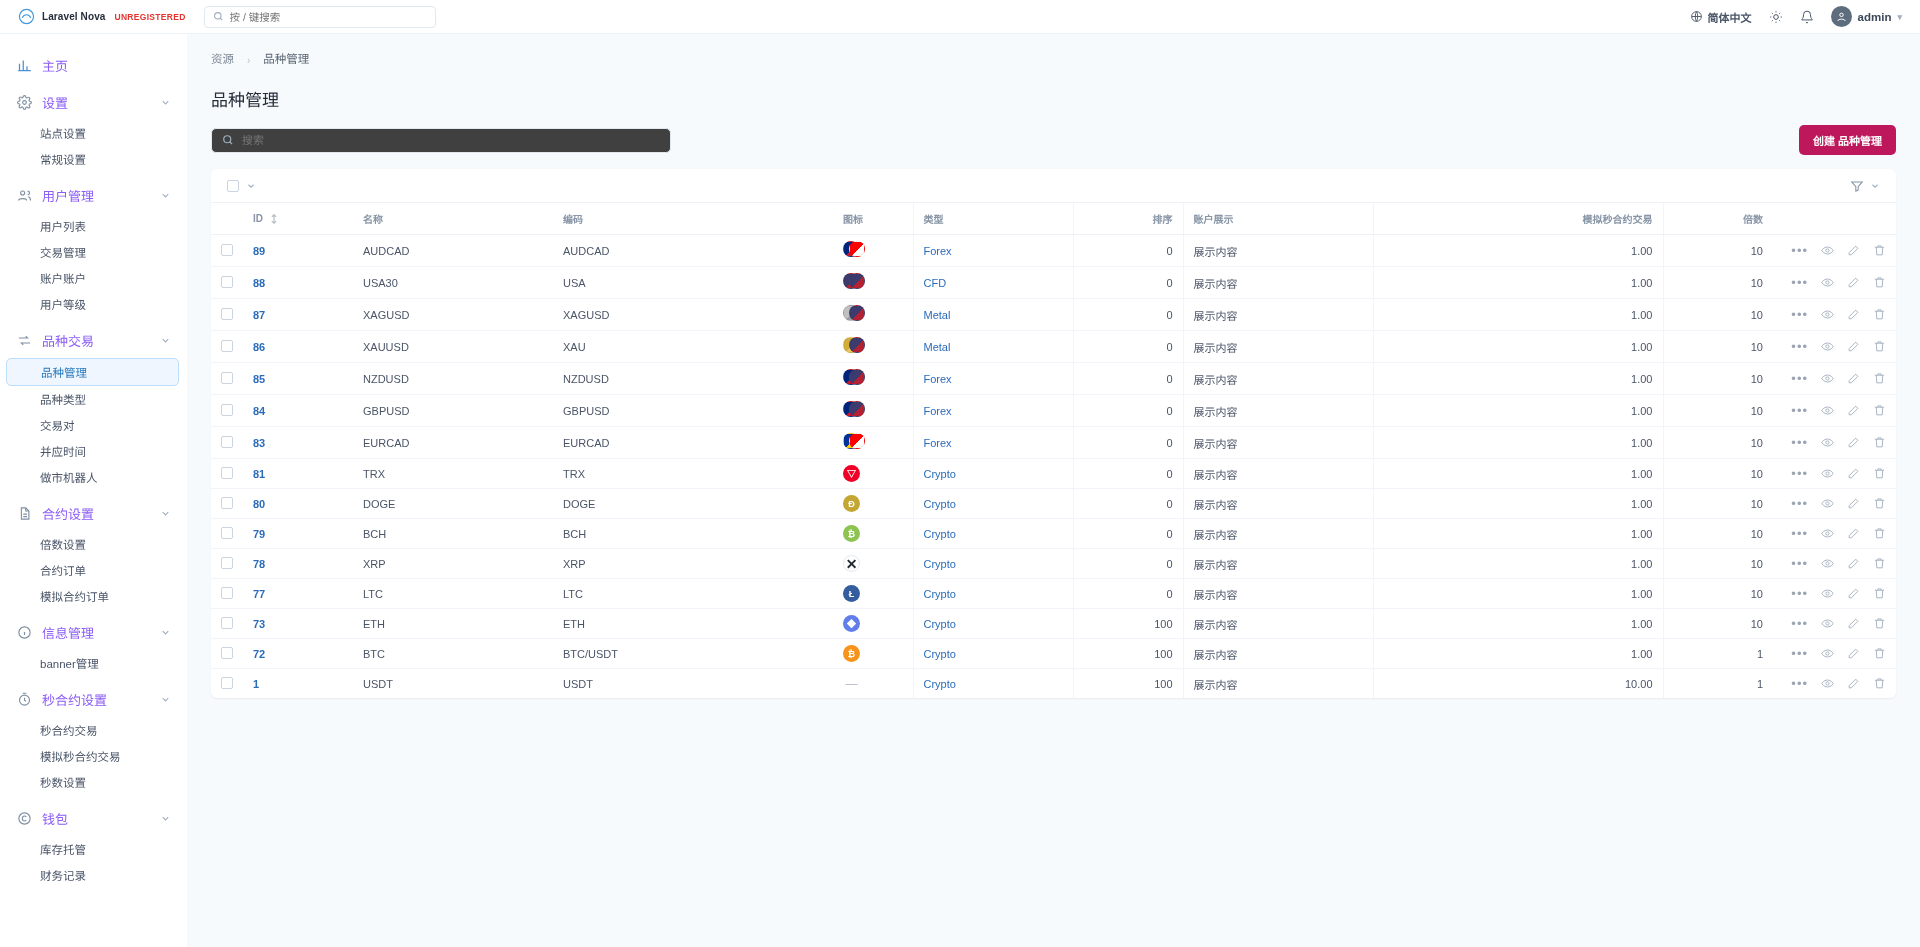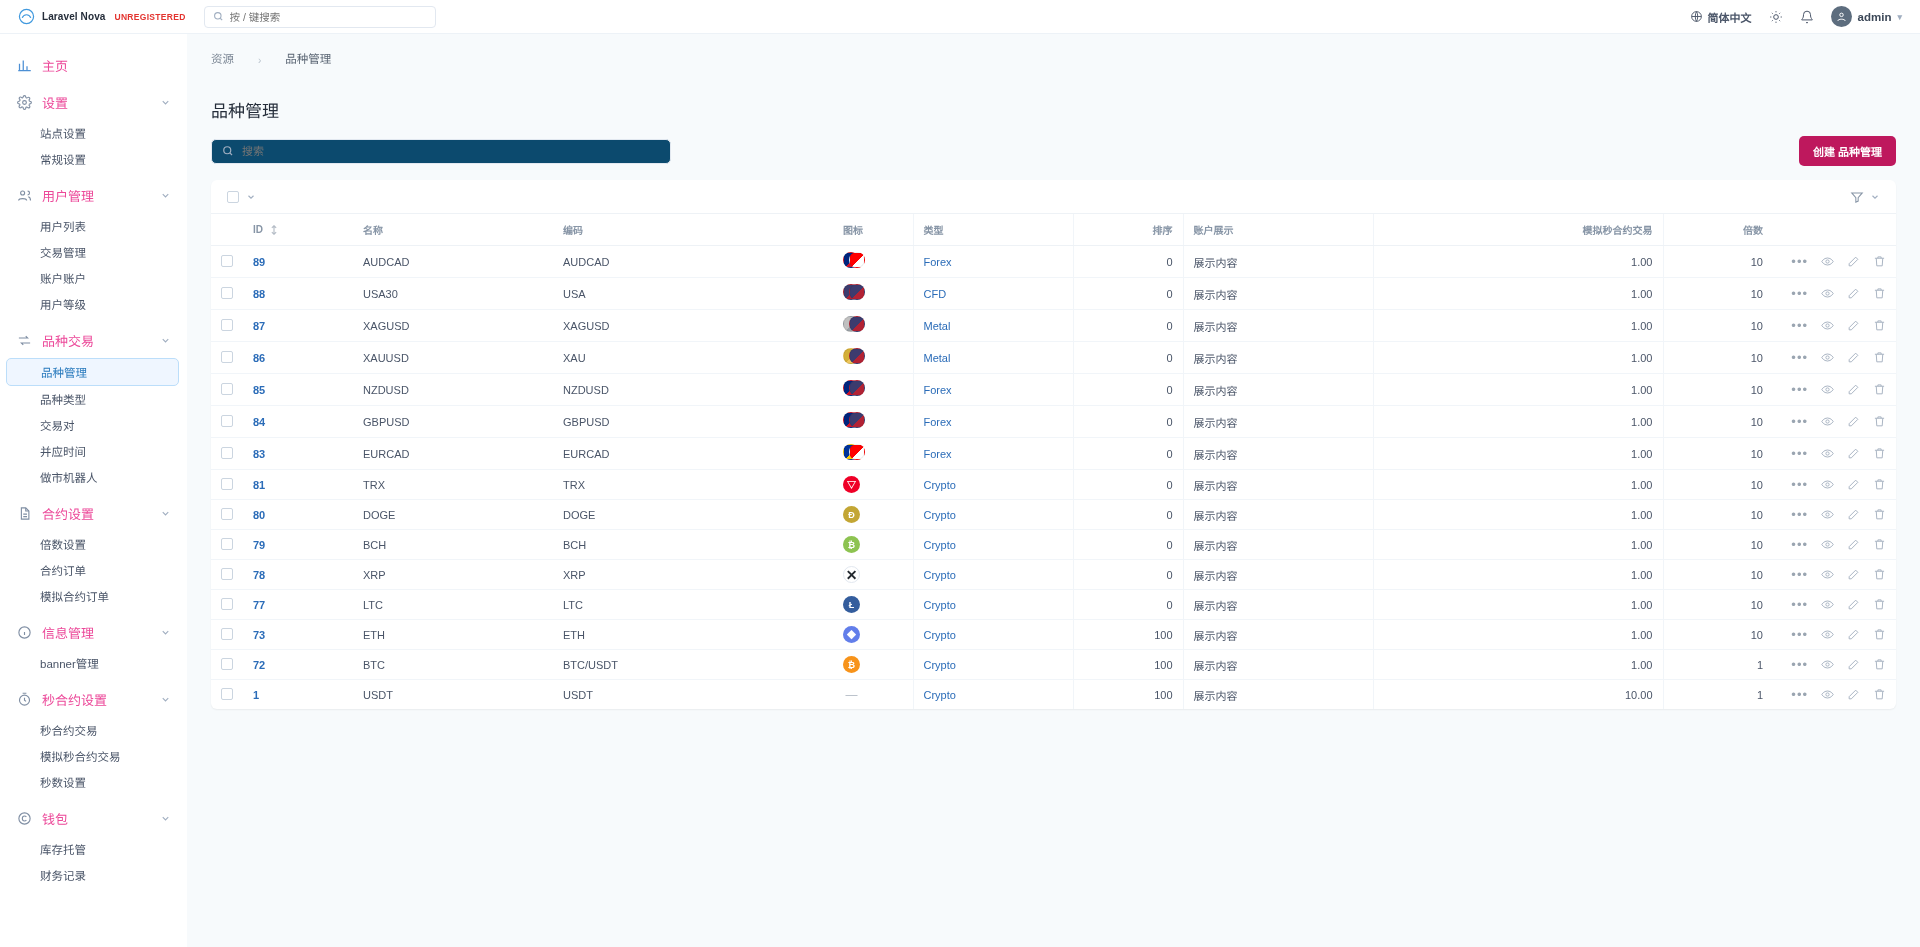--- a/index.html
+++ b/index.html
@@ -65,21 +65,21 @@
     flex-shrink: 0;
     overflow-y: auto;
   }
   .nav-group { margin-bottom: 2px; }
   .nav-top {
     display: flex; align-items: center;
     padding: 8px 16px;
     gap: 10px;
     cursor: pointer;
     font-size: 13px;
-    color: #ec4899;
+    color: #8b5cf6;
   }
   .nav-top .ico { width: 16px; height: 16px; color: #7f8ea3; display:flex; align-items:center; justify-content:center;}
   .nav-top .chev { margin-left: auto; color: #a0aec0; }
   .nav-top .lbl { font-weight: 400; }
   .nav-children { padding-bottom: 4px; }
   .nav-child {
     display: block;
     padding: 5px 16px 5px 40px;
     font-size: 11.5px;
     color: #4a5568;
@@ -90,29 +90,29 @@
     background: #eff6ff;
     color: #2779bd;
     border: 1px solid #bcdefa;
     border-radius: 5px;
     margin: 0 8px 0 6px;
     padding-left: 34px;
   }
 
   
   .content { flex: 1; padding: 16px 24px 0 24px; overflow: hidden; }
-  .breadcrumb { display: flex; align-items: flex-end; gap: 24px; font-size: 11.5px; color: #7c8795; margin-bottom: 31px; }
+  .breadcrumb { display: flex; align-items: flex-end; gap: 13px; font-size: 11.5px; color: #7c8795; margin-bottom: 20px; }
   .breadcrumb .sep { color: #b9c2cd; font-size: 10px; }
   .breadcrumb .crumb-current { color: #5a6573; }
   .page-title { font-size: 17px; font-weight: 400; color: #252d3a; margin-bottom: 14px; }
 
   .toolbar { display: flex; align-items: center; margin-bottom: 14px; }
   .searchbox {
     width: 460px; height: 25px;
-    background: #0c4a6e;
+    background: #404040;
     border: 1px solid #e2e8f0;
     border-radius: 5px;
     display: flex; align-items: center;
     gap: 8px; padding: 0 10px;
   }
   .searchbox input {
     border: 0; outline: 0; background: transparent;
     font-size: 11px; color: #8795a6; width: 100%;
     font-family: "Liberation Sans", sans-serif;
   }

